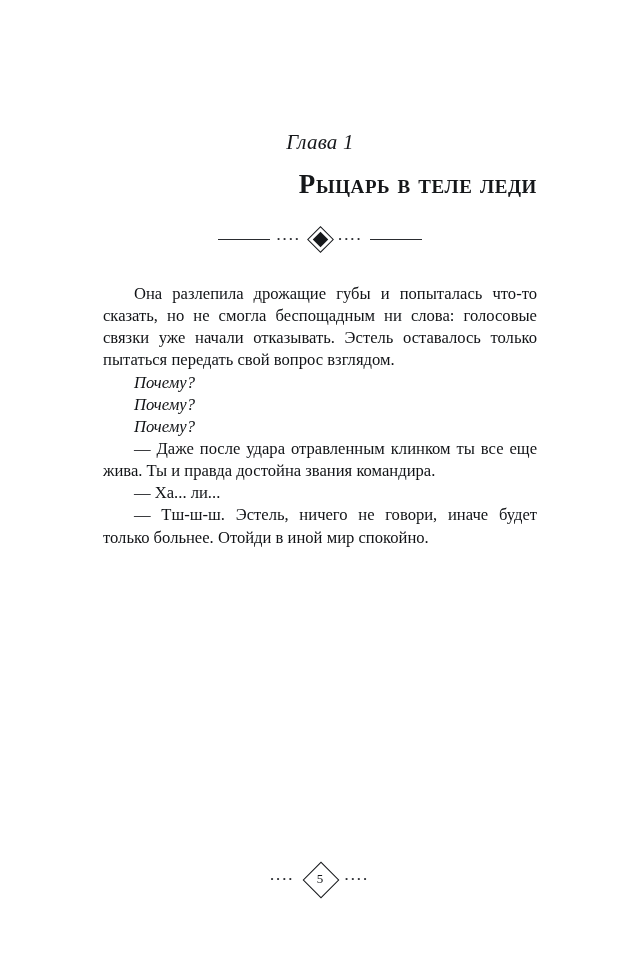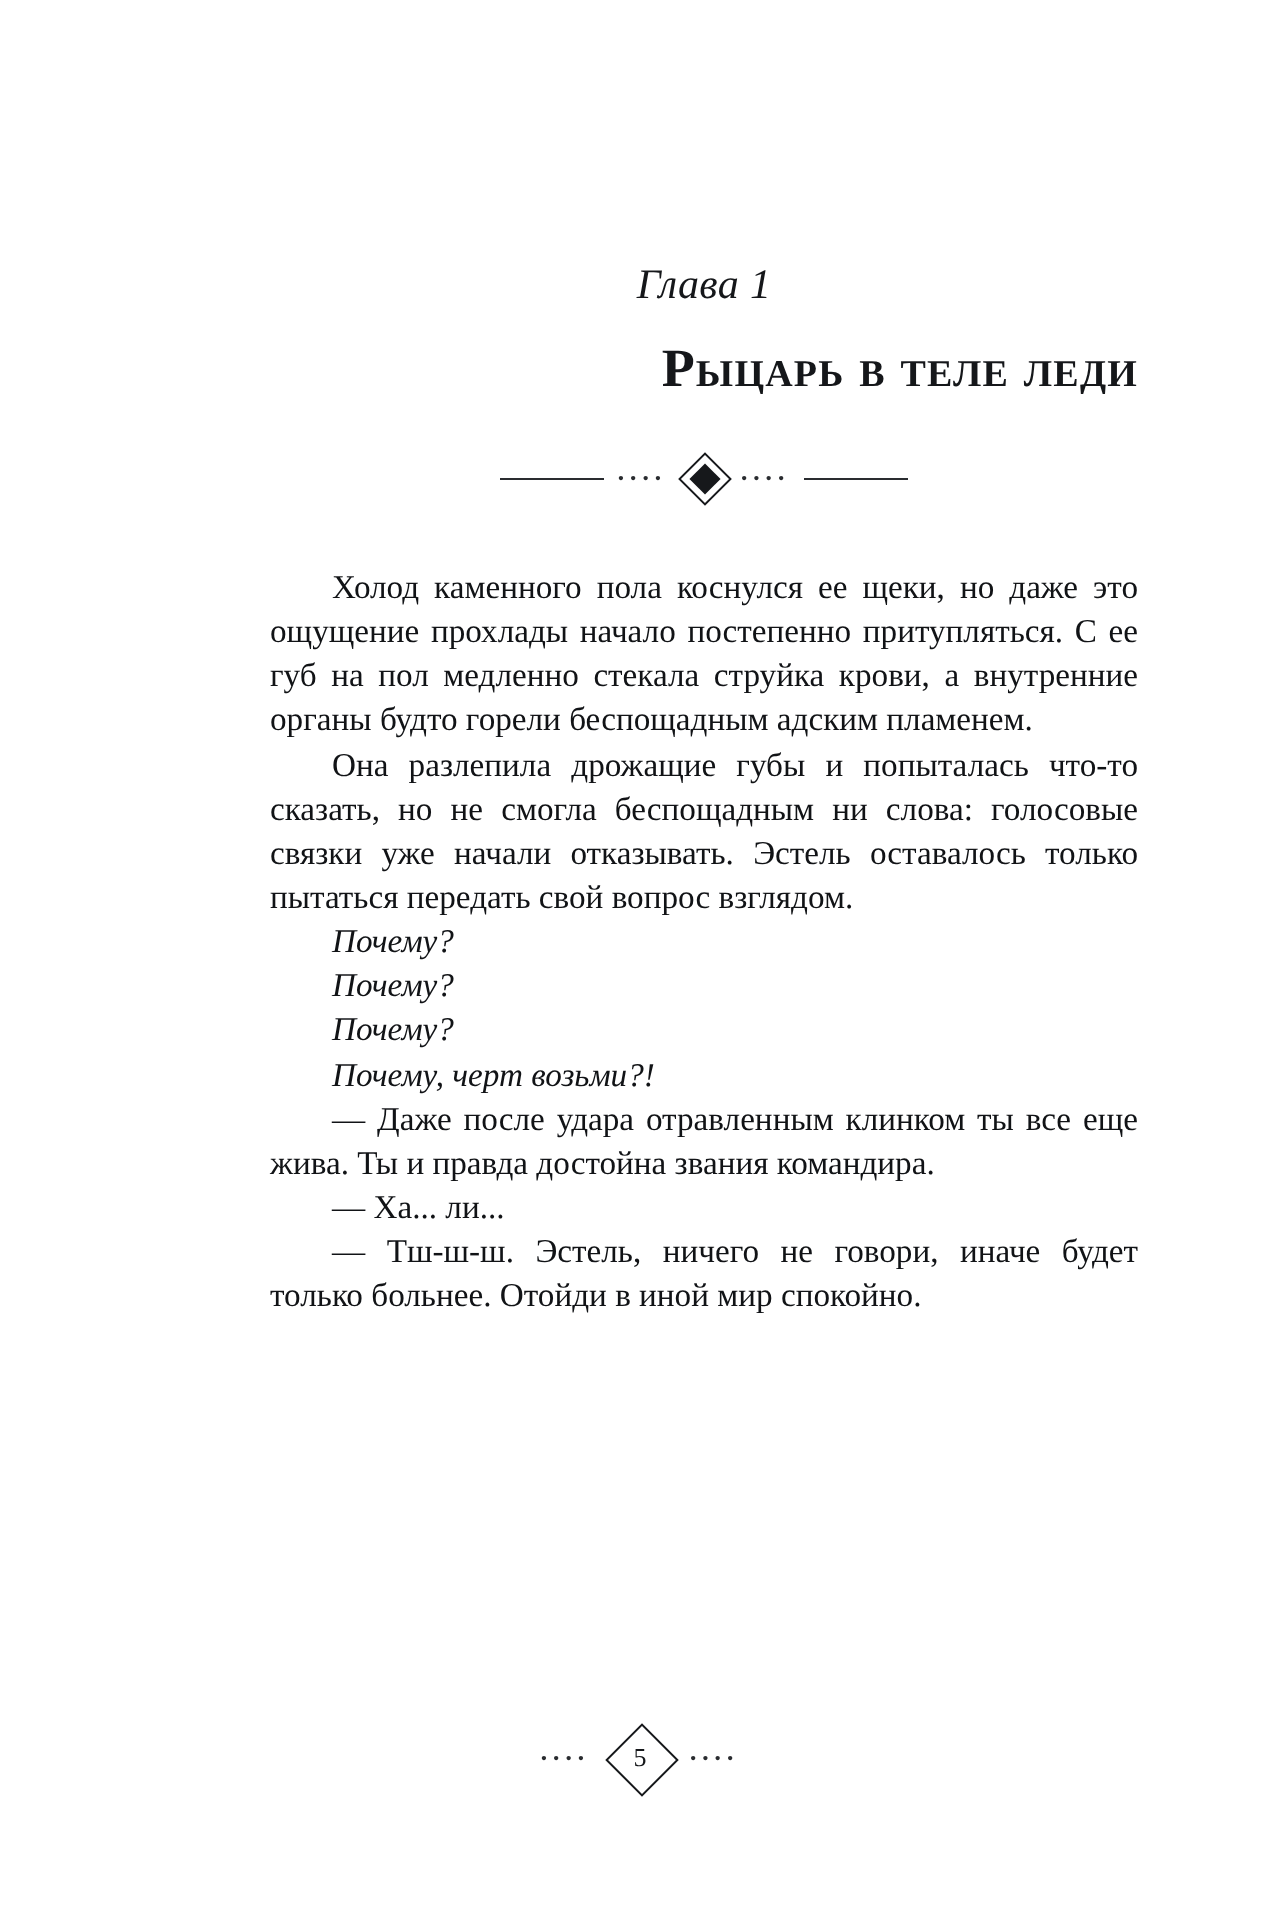--- a/index.html
+++ b/index.html
@@ -19,21 +19,20 @@
     width: 640px;
     height: 960px;
     background: #ffffff;
     box-sizing: border-box;
   }
   .content {
     position: absolute;
     left: 103px;
     top: 130px;
     width: 434px;
-    margin-left: 32px;
   }
   .chapter-label {
     text-align: center;
     font-style: italic;
     font-size: 21px;
     color: #15171a;
     letter-spacing: 0.2px;
     margin: 0 0 14px 0;
   }
   .chapter-title {
@@ -157,26 +156,24 @@
 
     <div class="ornament">
       <span class="orn-line"></span>
       <span class="orn-dots">••••</span>
       <span class="orn-diamond-outer"></span>
       <span class="orn-dots">••••</span>
       <span class="orn-line"></span>
     </div>
 
     <div class="body">
-      <p class="body-text">Холод каменного пола коснулся ее щеки, но даже это ощущение прохлады начало постепенно притупляться. С ее губ на пол медленно стекала струйка крови, а внутренние органы будто горели беспощадным адским пламенем.</p>
       <p class="body-text">Она разлепила дрожащие губы и попыталась что-то сказать, но не смогла беспощадным ни слова: голосовые связки уже начали отказывать. Эстель оставалось только пытаться передать свой вопрос взглядом.</p>
       <p class="body-text italic">Почему?</p>
       <p class="body-text italic">Почему?</p>
       <p class="body-text italic">Почему?</p>
-      <p class="body-text italic">Почему, черт возьми?!</p>
       <p class="body-text">— Даже после удара отравленным клинком ты все еще жива. Ты и правда достойна звания командира.</p>
       <p class="body-text">— Ха... ли...</p>
       <p class="body-text">— Тш-ш-ш. Эстель, ничего не говори, иначе будет только больнее. Отойди в иной мир спокойно.</p>
     </div>
 
   </div>
 
   <div class="footer">
     <span class="orn-dots">••••</span>
     <span class="pn-wrap">

